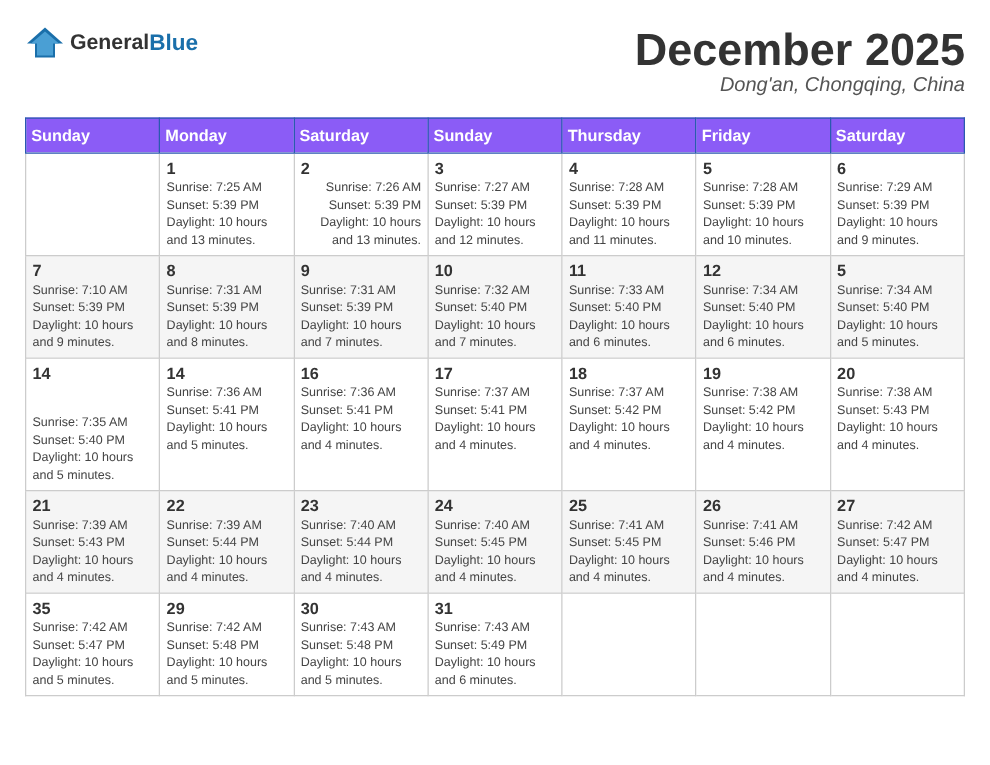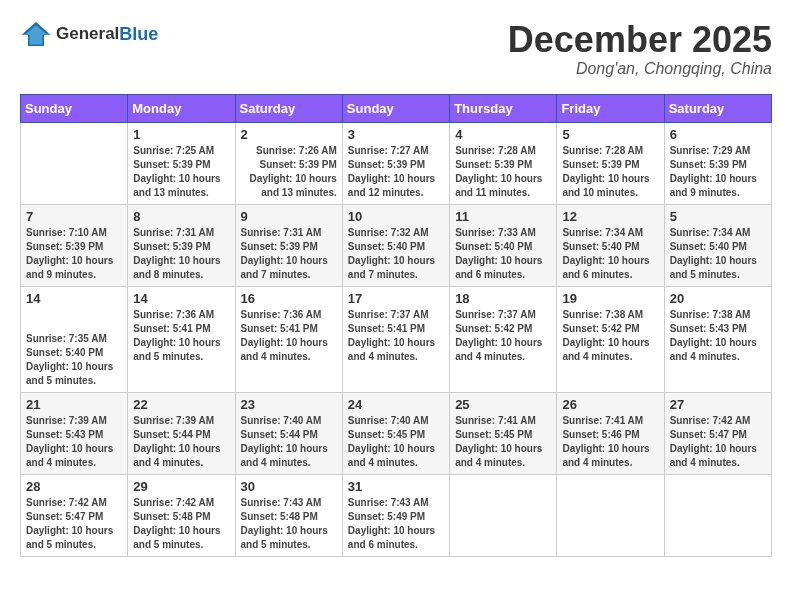--- a/index.html
+++ b/index.html
@@ -64,21 +64,20 @@
     .day-number {
       font-size: 13px;
       font-weight: bold;
       display: block;
       margin-bottom: 2px;
     }
     .day-info {
       font-size: 10px;
       color: #444;
       line-height: 1.4;
-      font-weight: bold;
     }
     .row-shaded td {
       background-color: #f5f5f5;
     }
     .row-white td {
       background-color: #ffffff;
     }
   </style>
 </head>
 <body>
@@ -308,21 +307,21 @@
         <td>
           <span class="day-number">27</span>
           <div class="day-info" style="white-space: pre-line;">Sunrise: 7:42 AM
 Sunset: 5:47 PM
 Daylight: 10 hours
 and 4 minutes.</div>
         </td>
       </tr>
       <tr class="row-white">
         <td>
-          <span class="day-number">28</span>
+          <span class="day-number">35</span>
           <div class="day-info" style="white-space: pre-line;">Sunrise: 7:42 AM
 Sunset: 5:47 PM
 Daylight: 10 hours
 and 5 minutes.</div>
         </td>
         <td>
           <span class="day-number">29</span>
           <div class="day-info" style="white-space: pre-line;">Sunrise: 7:42 AM
 Sunset: 5:48 PM
 Daylight: 10 hours

